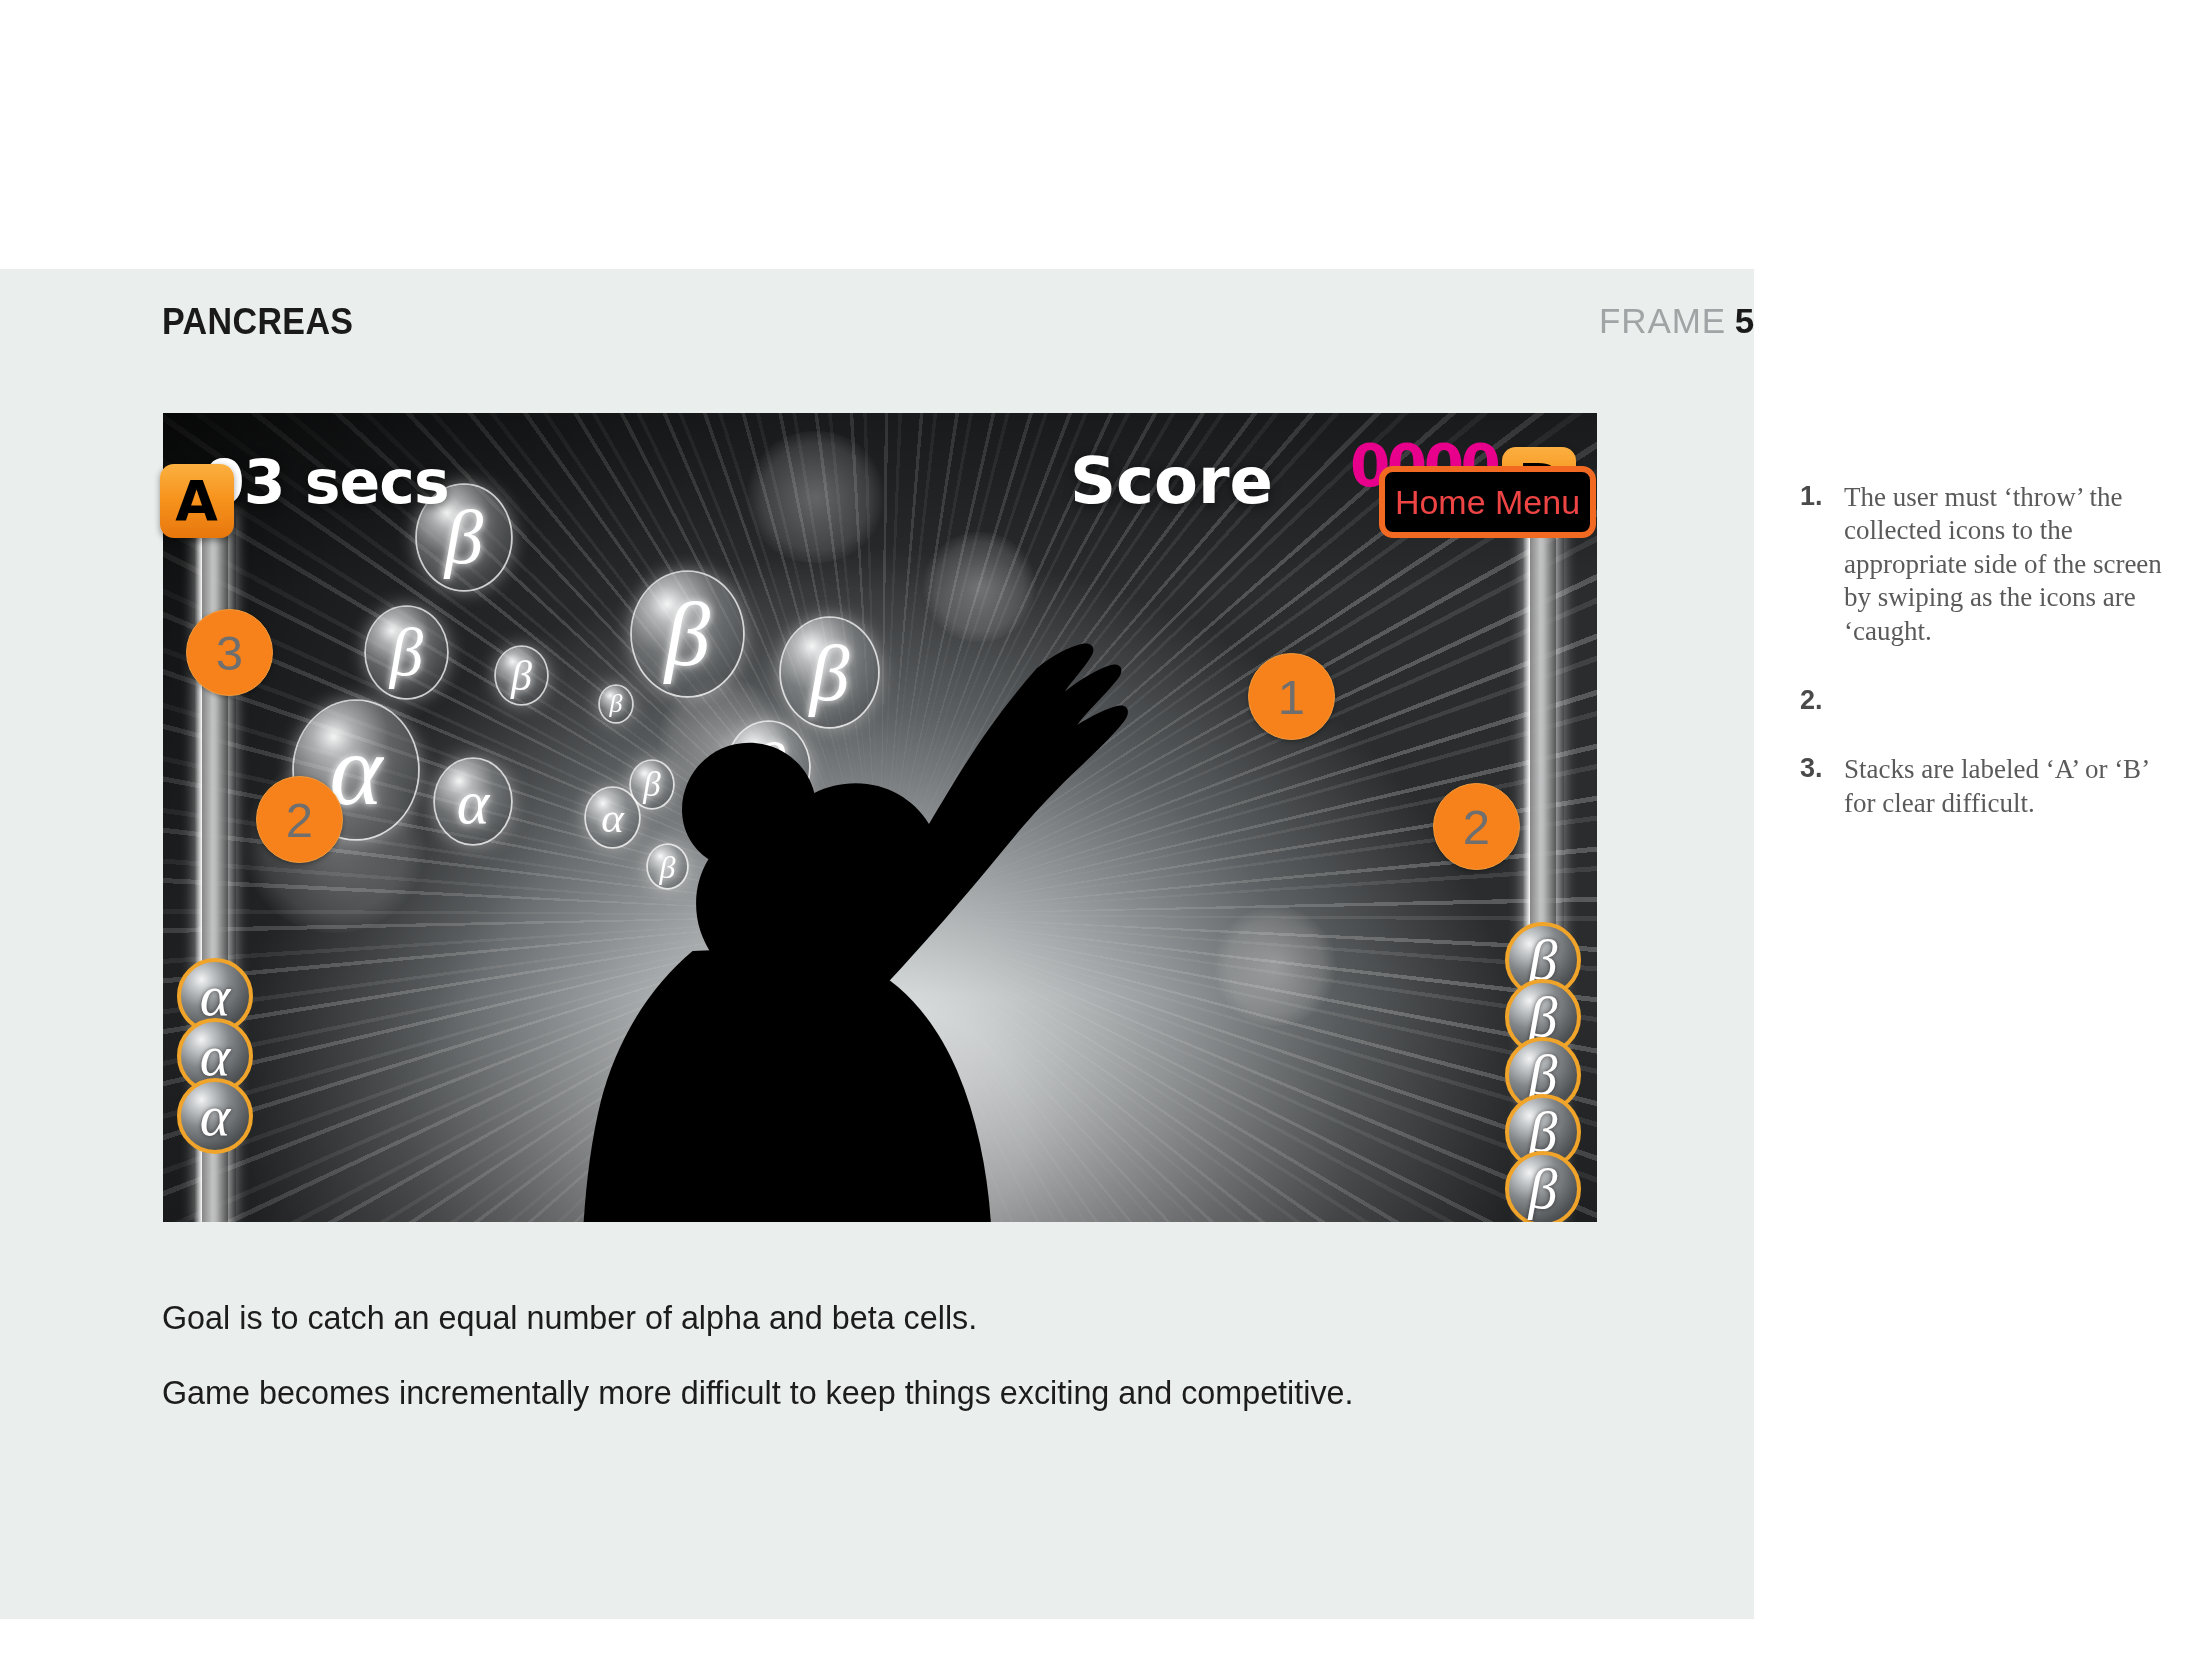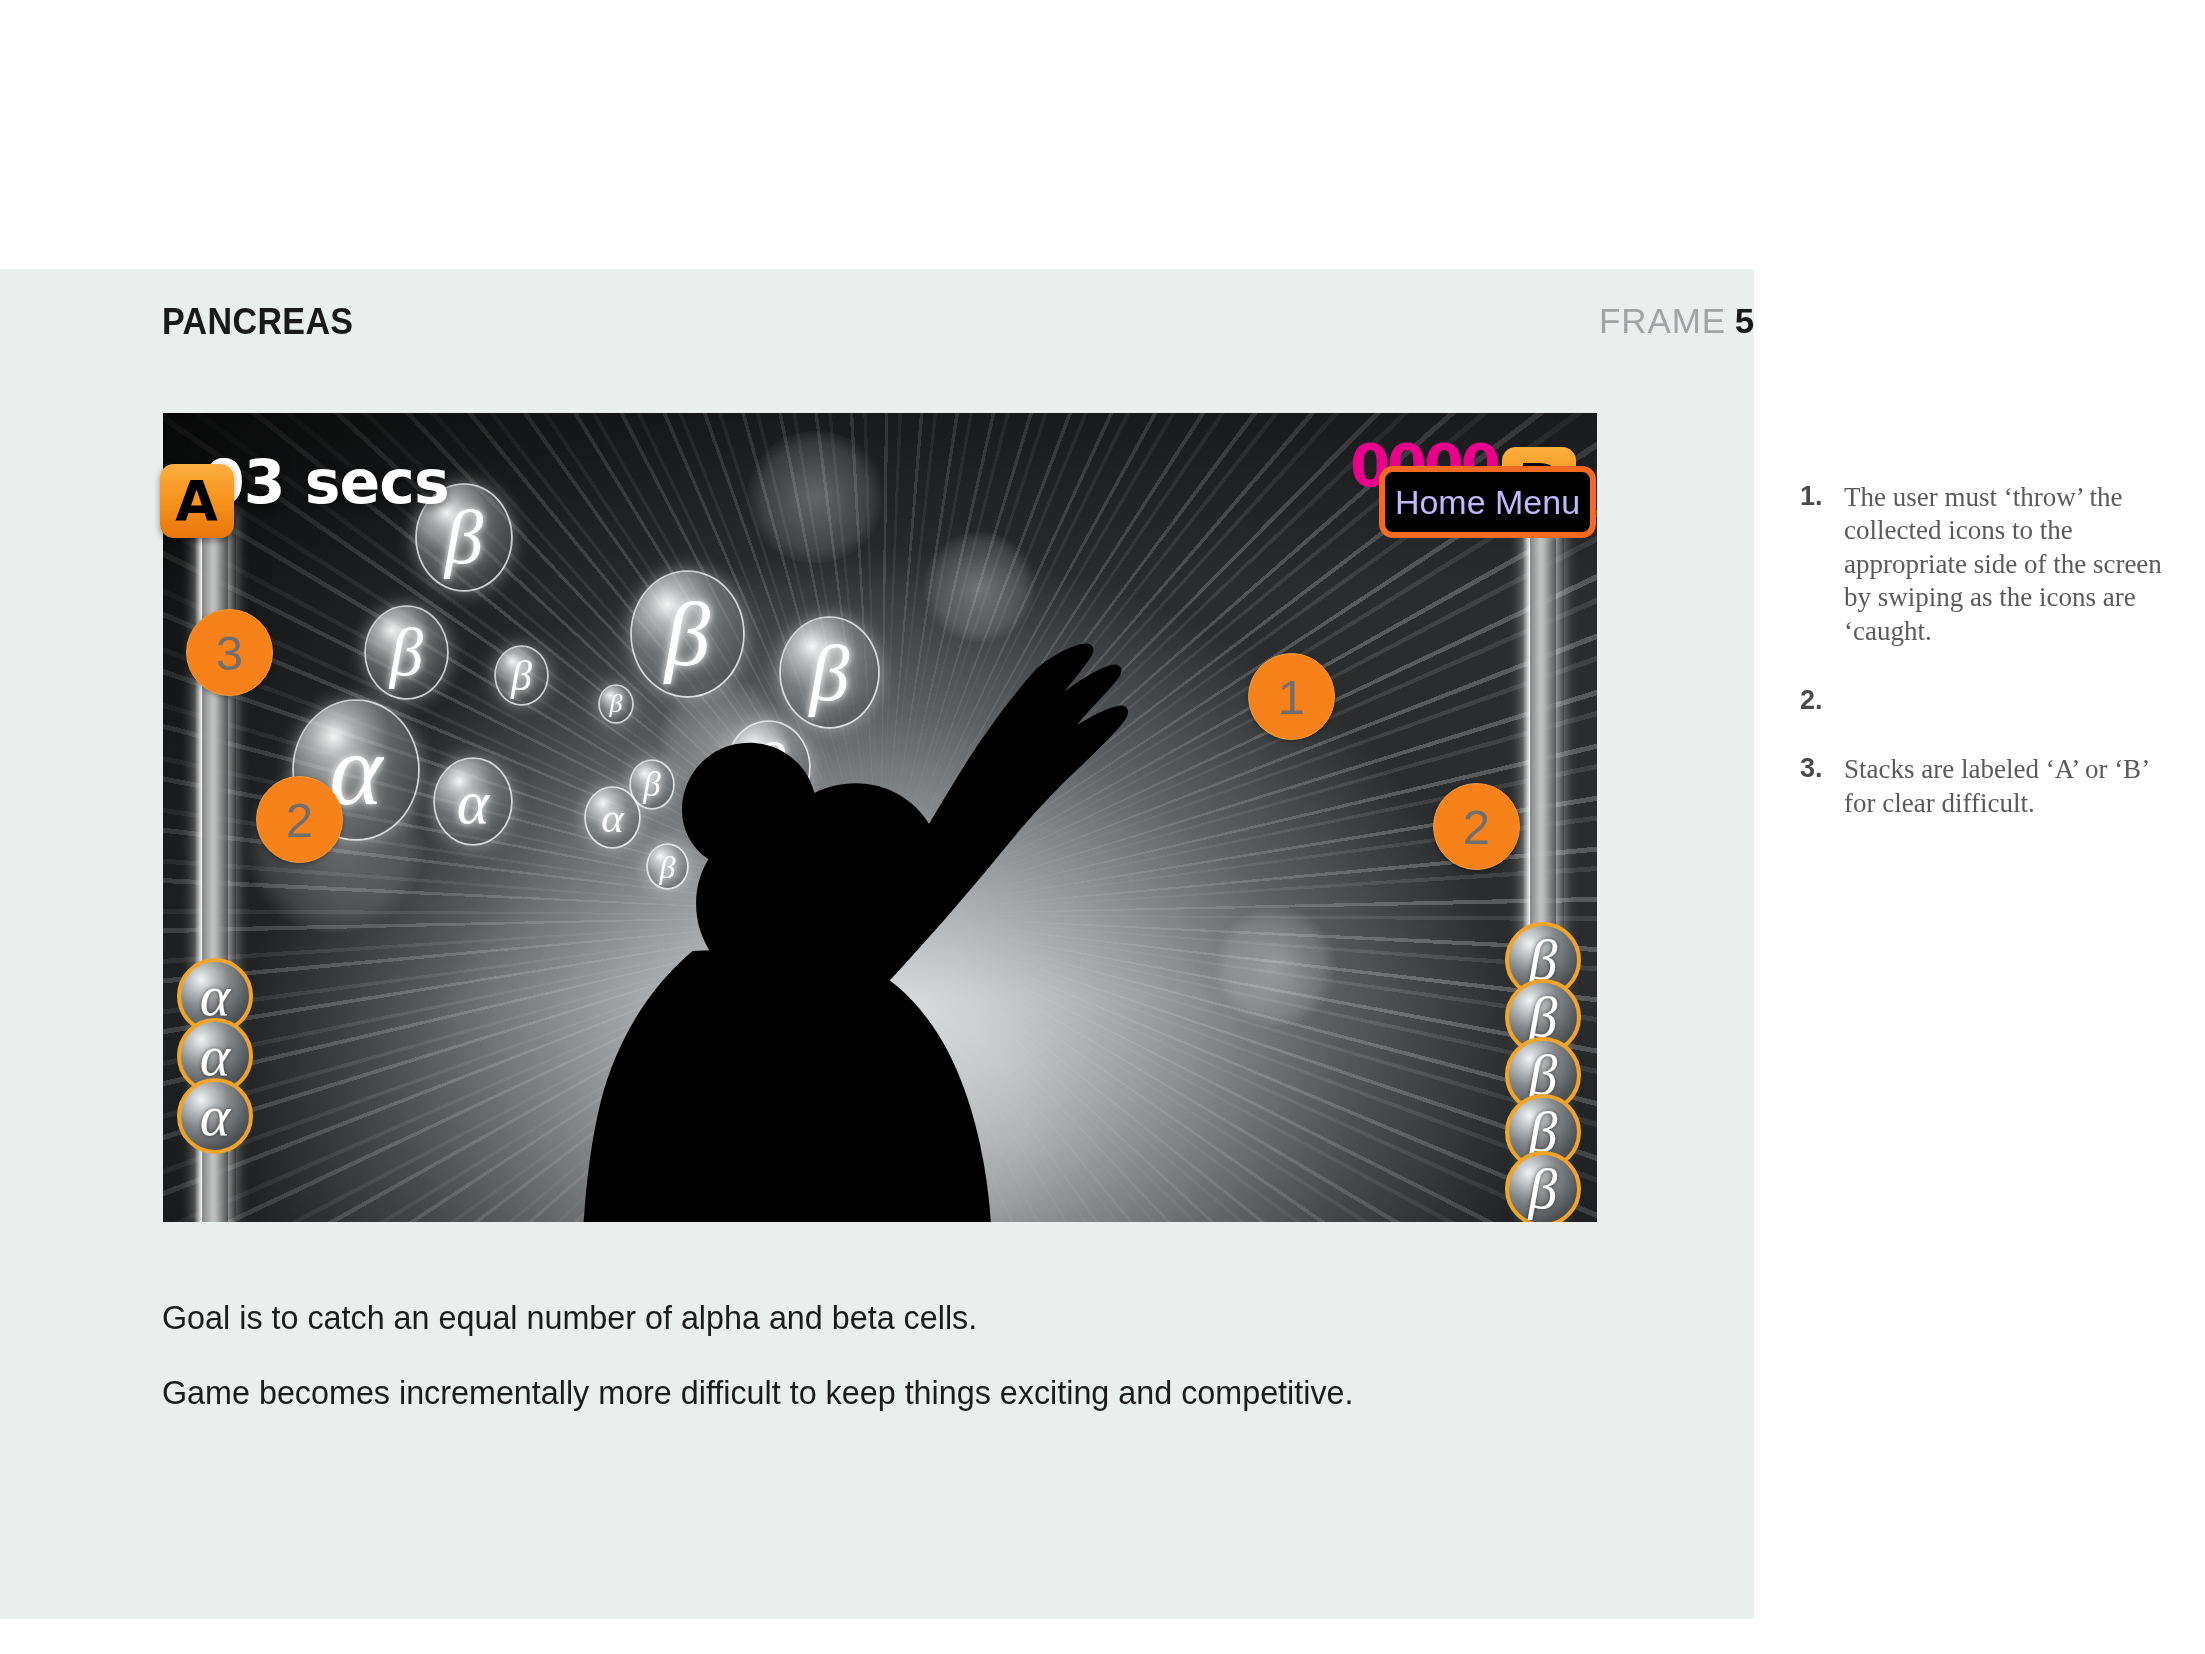--- a/index.html
+++ b/index.html
@@ -181,21 +181,21 @@
     left:1379px; top:466px;
     width:217px;height:72px;
     background:#000;
     border:6.2px solid #f26a21;
     border-radius:14px;
     display:flex;align-items:center;justify-content:center;
     box-sizing:border-box;
     z-index:60;
   }
   #home-menu-callout span{
-    color:#c4b5fd;font-size:34px;font-family:"Liberation Sans", sans-serif;
+    color:#ef4444;font-size:34px;font-family:"Liberation Sans", sans-serif;
   }
 
   
   .caption{
     position:absolute; left:162px;
     font-size:34px;color:#1c1c1c;
     font-family:"Liberation Sans", sans-serif;
     transform:scaleX(.95); transform-origin:left center;
     white-space:nowrap;
   }
@@ -293,20 +293,21 @@
         L 640,980
         L 640,880
         C 640,800 628,722 600,656
         C 576,600 540,558 495,536
         C 470,524 444,518 418,518
         C 378,518 338,518 300,520 Z"></path>
     </svg>
 
     <div class="hud-timer">03 secs</div>
     <div class="hud-score-value">0000</div>
+    <div class="hud-score">Score</div>
 
     <div class="track" style="left:31px;top:97px;height:712px;">
       <div class="track-inner"></div>
     </div>
     <div id="left-stack-cells">
         <div class="stack-cell" style="left: 14px; top: 545px; font-size: 58px;">α</div>
         <div class="stack-cell" style="left: 14px; top: 605px; font-size: 58px;">α</div>
         <div class="stack-cell" style="left: 14px; top: 665px; font-size: 58px;">α</div>
       </div>
 

